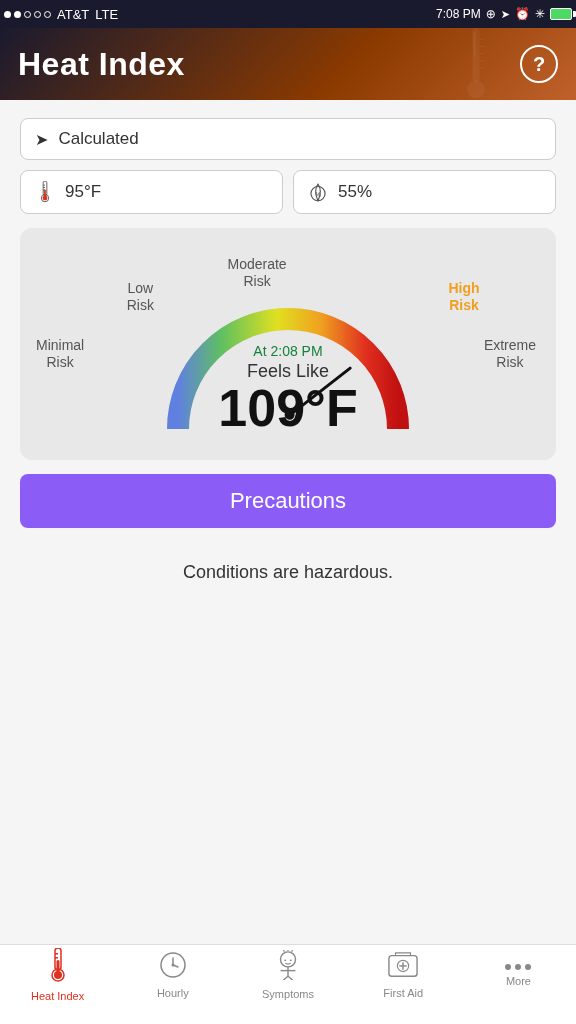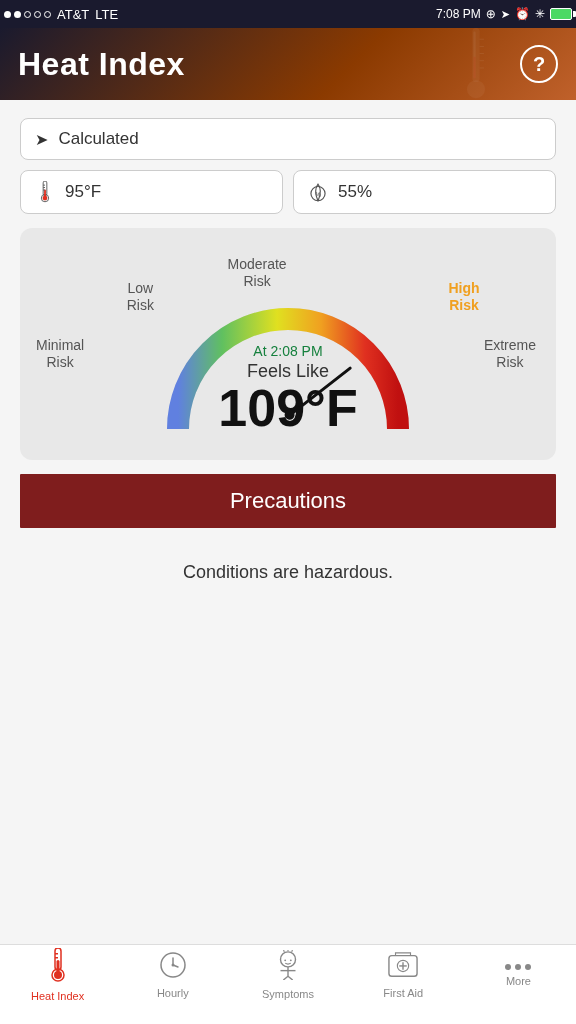--- a/index.html
+++ b/index.html
@@ -184,27 +184,27 @@
     }
     .gauge-temp {
       font-size: 52px;
       font-weight: bold;
       color: #111;
       line-height: 1;
     }
 
     
     .precautions-btn {
-      background: #7f1d1d;
+      background: #8b5cf6;
       color: white;
       font-size: 22px;
       font-weight: 500;
       text-align: center;
       padding: 14px;
-      border-radius: 1px;
+      border-radius: 8px;
       cursor: pointer;
       border: none;
       width: 100%;
     }
 
     .conditions-text {
       text-align: center;
       font-size: 18px;
       color: #333;
       margin-top: 20px;

